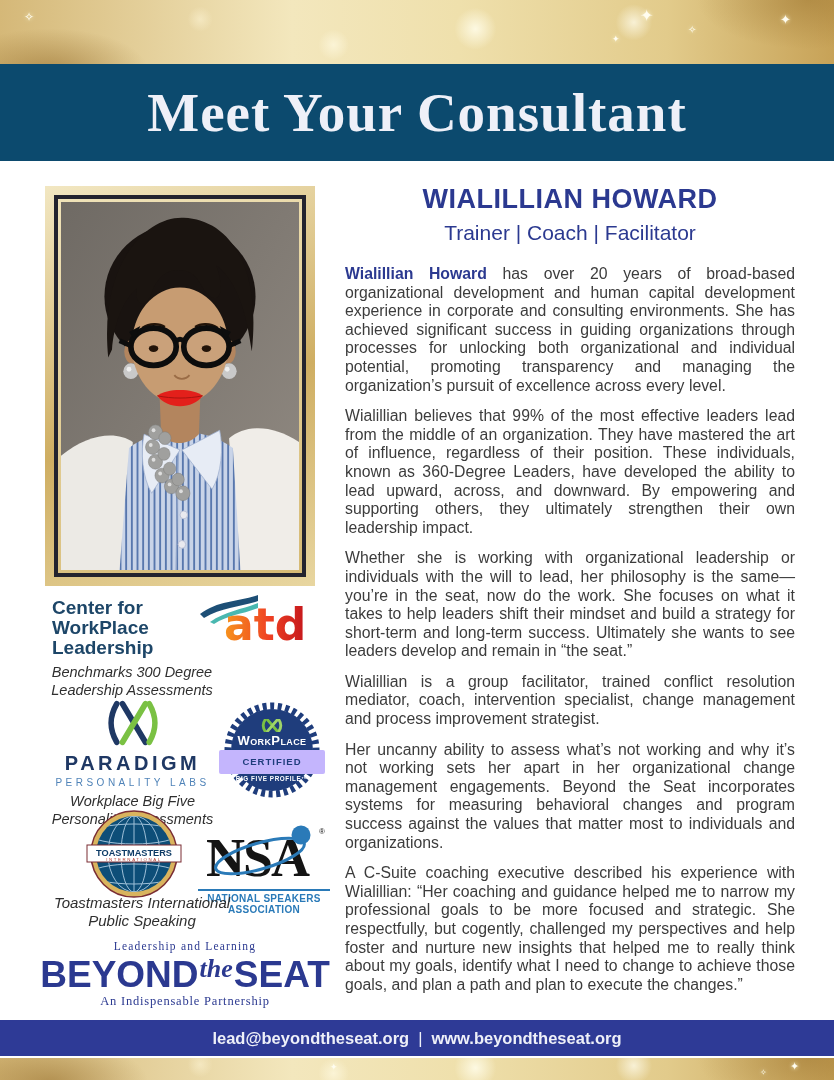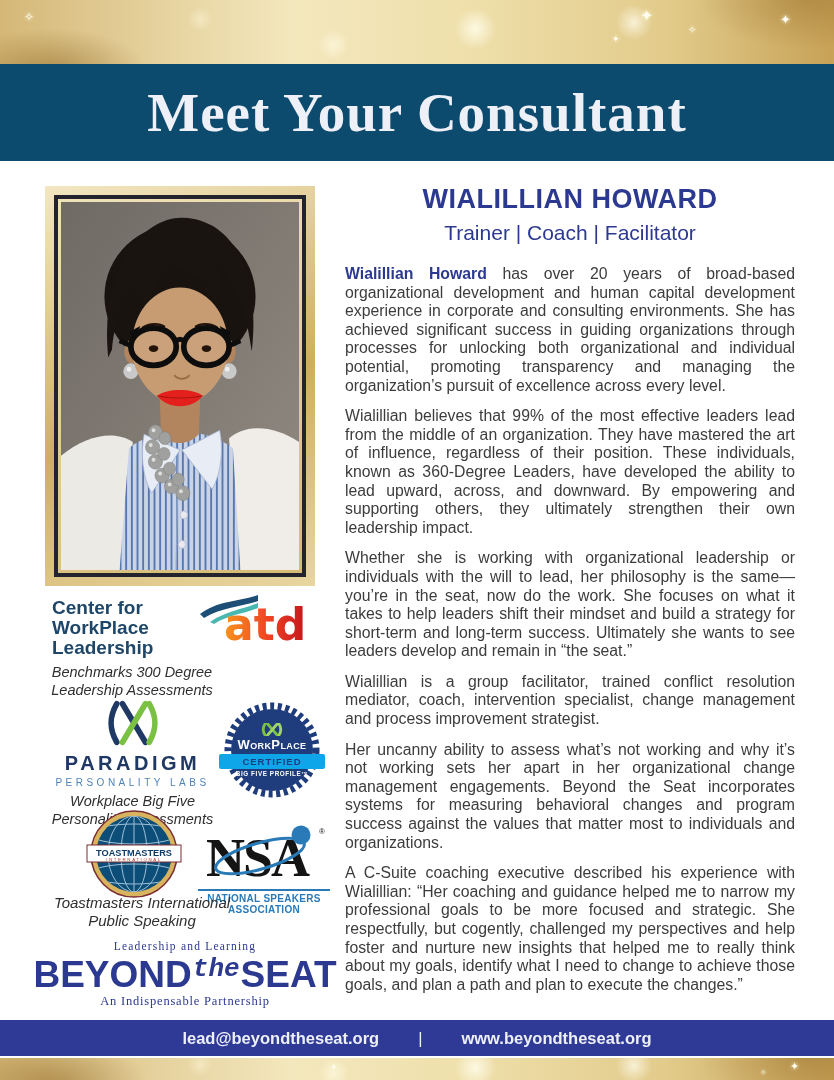--- a/index.html
+++ b/index.html
@@ -23,21 +23,21 @@
   .gold-bottom{top:1058px;height:22px;}
   .sparkle{position:absolute;color:#fffdf0;text-shadow:0 0 4px #fff8d8;pointer-events:none;}
 
   
   .title-banner{top:64px;left:0;width:834px;height:97px;background:#0c4a6e;
     display:flex;align-items:center;justify-content:center;}
   .title-banner h1{margin:0;color:#eef0f8;font-family:"Liberation Serif",serif;
     font-weight:bold;font-size:55px;letter-spacing:1px;}
   .footer-bar{top:1020px;left:0;width:834px;height:36px;background:#2e3a96;
     display:flex;align-items:center;justify-content:center;color:#eef0f8;
-    font-size:16.5px;font-weight:bold;gap:30px;}
+    font-size:16.5px;font-weight:bold;}
   .footer-bar .sep{margin:0 9px;font-weight:normal;}
 
   
   .photo-frame{left:45px;top:186px;width:270px;height:400px;box-sizing:border-box;
     background:linear-gradient(160deg,#f2e7c2,#cfae62 55%,#e8d6a0);padding:9px;}
   .photo-frame-inner{box-sizing:border-box;height:100%;border:4px solid #23232e;
     padding:3px;background:linear-gradient(160deg,#efe2b8,#d6ba74);}
   .photo-frame-inner svg{display:block;width:100%;height:100%;}
 
   
@@ -63,36 +63,36 @@
     text-align:left;margin-top:2px;}
   .paradigm-block{left:50px;top:700px;width:165px;text-align:center;}
   .paradigm-word{color:#1f3864;font-weight:bold;font-size:20px;letter-spacing:3.5px;margin-top:2px;}
   .paradigm-sub{color:#4f83b8;font-size:10px;letter-spacing:3.5px;margin-top:2px;}
   .paradigm-caption{margin-top:5px;text-align:center;}
   .badge{left:224px;top:702px;width:96px;height:96px;}
   .badge-inner{position:absolute;inset:0;display:flex;flex-direction:column;
     align-items:center;justify-content:center;}
   .badge-brand{color:#fff;font-variant:small-caps;font-weight:bold;font-size:13px;
     letter-spacing:.4px;margin-top:1px;}
-  .badge-ribbon{position:relative;width:106px;margin:2px 0 1px 0;height:15px;background:#0ea5e9;
+  .badge-ribbon{position:relative;width:106px;margin:2px 0 1px 0;height:24px;background:#c4b5fd;
     border-radius:2px;display:flex;align-items:center;justify-content:center;
     color:#1f3d7c;font-weight:bold;font-size:9.5px;letter-spacing:1px;}
   .badge-profile{color:#fff;font-size:6.3px;font-weight:bold;letter-spacing:.6px;}
   .tm-block{left:86px;top:810px;width:96px;}
   .nsa-block{left:198px;top:824px;width:132px;text-align:center;}
   .nsa-line{border-top:2px solid #2a7ab8;margin:1px 0 2px 0;}
   .nsa-caption{color:#2a7ab8;font-size:10px;font-weight:bold;letter-spacing:.3px;}
   .tm-caption{left:22px;top:894px;width:240px;font-size:15px;}
 
   
   .bts-logo{left:45px;top:940px;width:280px;text-align:center;color:#2b3990;}
   .bts-tagline-top{font-family:"Liberation Serif",serif;font-size:11.5px;letter-spacing:1.2px;}
   .bts-main{display:flex;align-items:flex-start;justify-content:center;margin-top:2px;}
   .bts-word{font-size:37px;font-weight:bold;letter-spacing:0;}
-  .bts-the{font-family:Liberation Mono, monospace;font-style:italic;font-weight:bold;
+  .bts-the{font-family:Liberation Serif, serif;font-style:italic;font-weight:bold;
     font-size:26px;margin:0 1px;}
   .bts-tagline-bottom{font-family:"Liberation Serif",serif;font-size:12.5px;
     letter-spacing:.8px;margin-top:-2px;}
 </style>
 </head>
 <body>
 
 <div class="abs gold-band gold-top">
   <span class="sparkle" style="left:640px;top:6px;font-size:16px;">✦</span>
   <span class="sparkle" style="left:688px;top:24px;font-size:10px;">✧</span>

